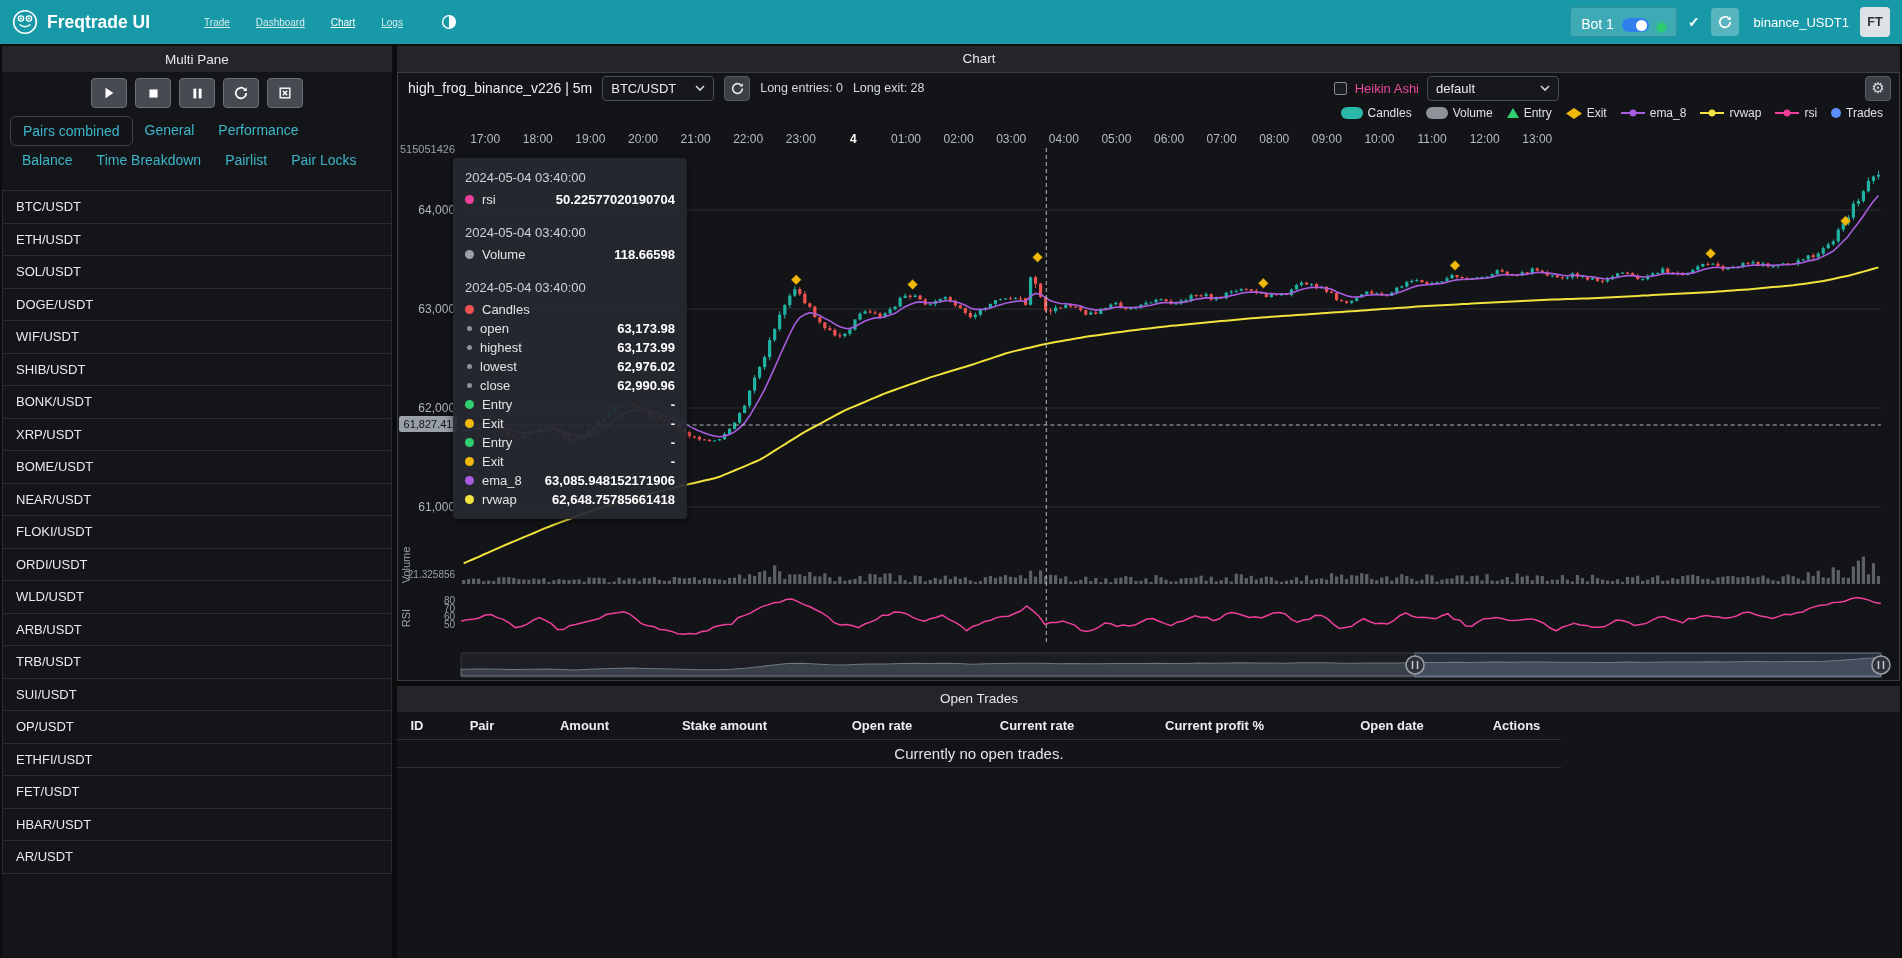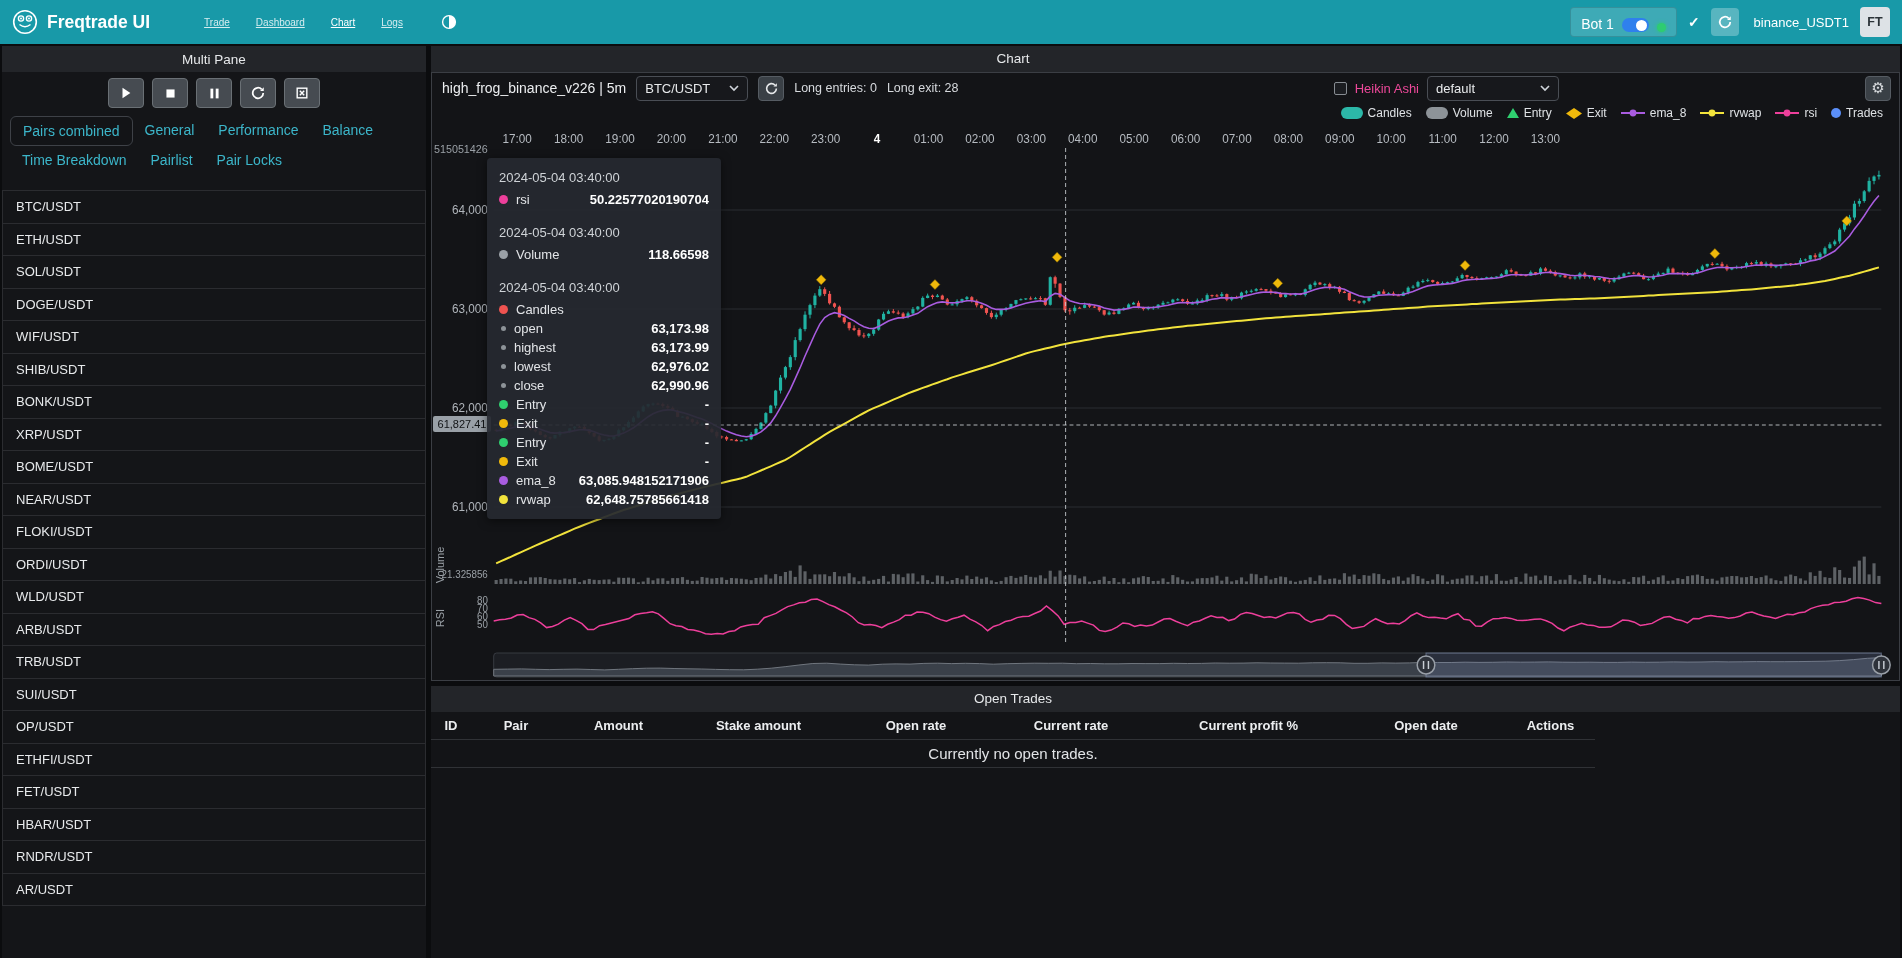--- a/index.html
+++ b/index.html
@@ -33,21 +33,21 @@
     width: 28px; height: 28px; border: none; border-radius: 4px; background: rgba(255,255,255,.28);
     display: flex; align-items: center; justify-content: center; cursor: pointer;
   }
   .exchange-label { font-size: 13px; color: #fff; margin-left: 4px; }
   .avatar {
     width: 30px; height: 30px; border-radius: 4px; background: #dde2e6; color: #2b3338;
     font-size: 12.5px; font-weight: bold; display: flex; align-items: center; justify-content: center; cursor: pointer;
   }
   
   .main { display: flex; gap: 5px; padding: 2px 2px 0 2px; height: 914px; }
-  .sidebar { width: 424px; background: #141518; flex: none; overflow: hidden; }
+  .sidebar { width: 390px; background: #141518; flex: none; overflow: hidden; }
   .right-col { flex: 1; display: flex; flex-direction: column; }
   .panel-title {
     height: 26px; background: #232529; font-size: 13.5px; color: #e6e8ea;
     display: flex; align-items: center; justify-content: center;
   }
   .panel-title-wide { height: 26px; background: #232529; }
   .panel-title-wide span { display: block; width: 1164px; text-align: center; line-height: 26px; font-size: 13.5px; color: #e6e8ea; }
   
   .btn-row { display: flex; justify-content: center; gap: 8px; margin-top: 6px; }
   .ctl-btn {
@@ -231,21 +231,20 @@
         <li class="pair-item">FLOKI/USDT</li>
         <li class="pair-item">ORDI/USDT</li>
         <li class="pair-item">WLD/USDT</li>
         <li class="pair-item">ARB/USDT</li>
         <li class="pair-item">TRB/USDT</li>
         <li class="pair-item">SUI/USDT</li>
         <li class="pair-item">OP/USDT</li>
         <li class="pair-item">ETHFI/USDT</li>
         <li class="pair-item">FET/USDT</li>
         <li class="pair-item">HBAR/USDT</li>
-        <li class="pair-item">RNDR/USDT</li>
         <li class="pair-item">AR/USDT</li>
       </ul>
   </aside>
 
   <section class="right-col">
     <div class="panel-title-wide">
       <span>Chart</span>
     </div>
 
     <div class="chart-panel">

